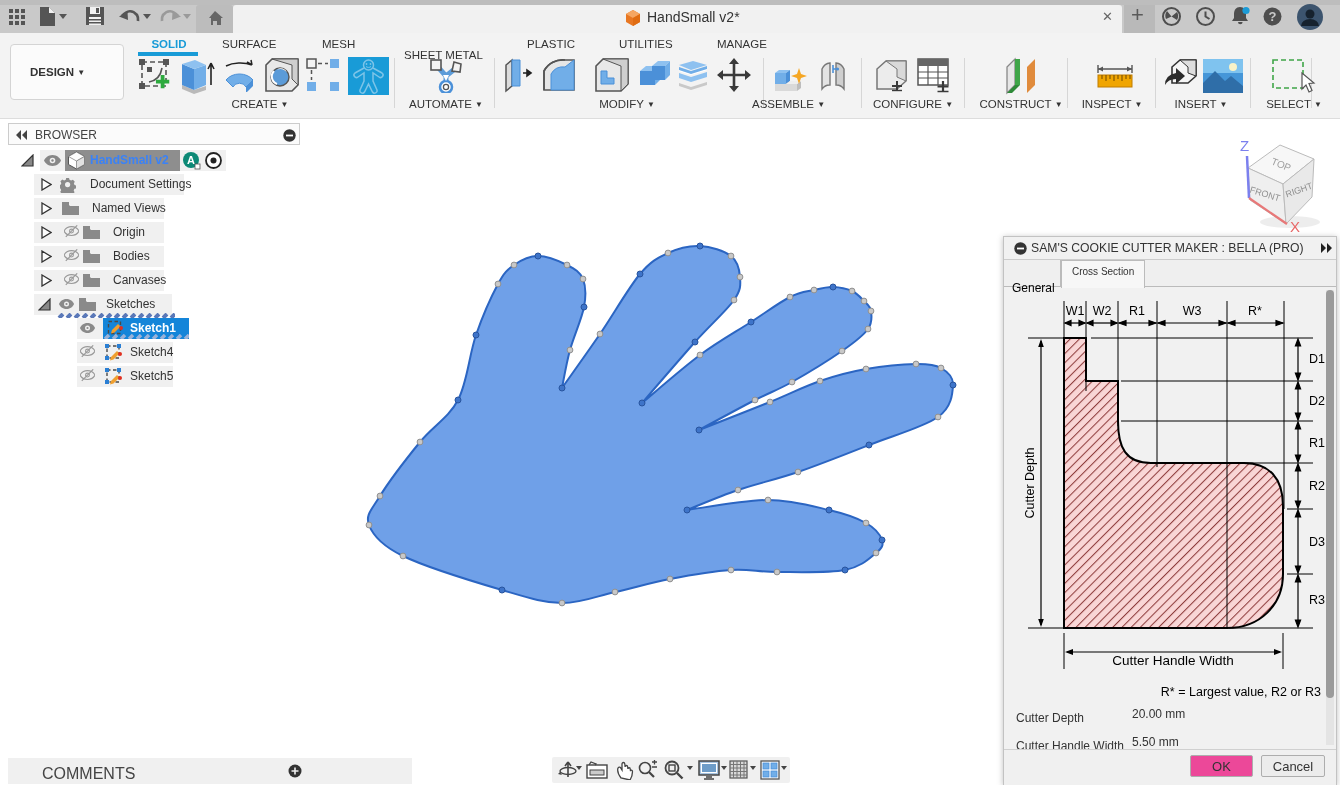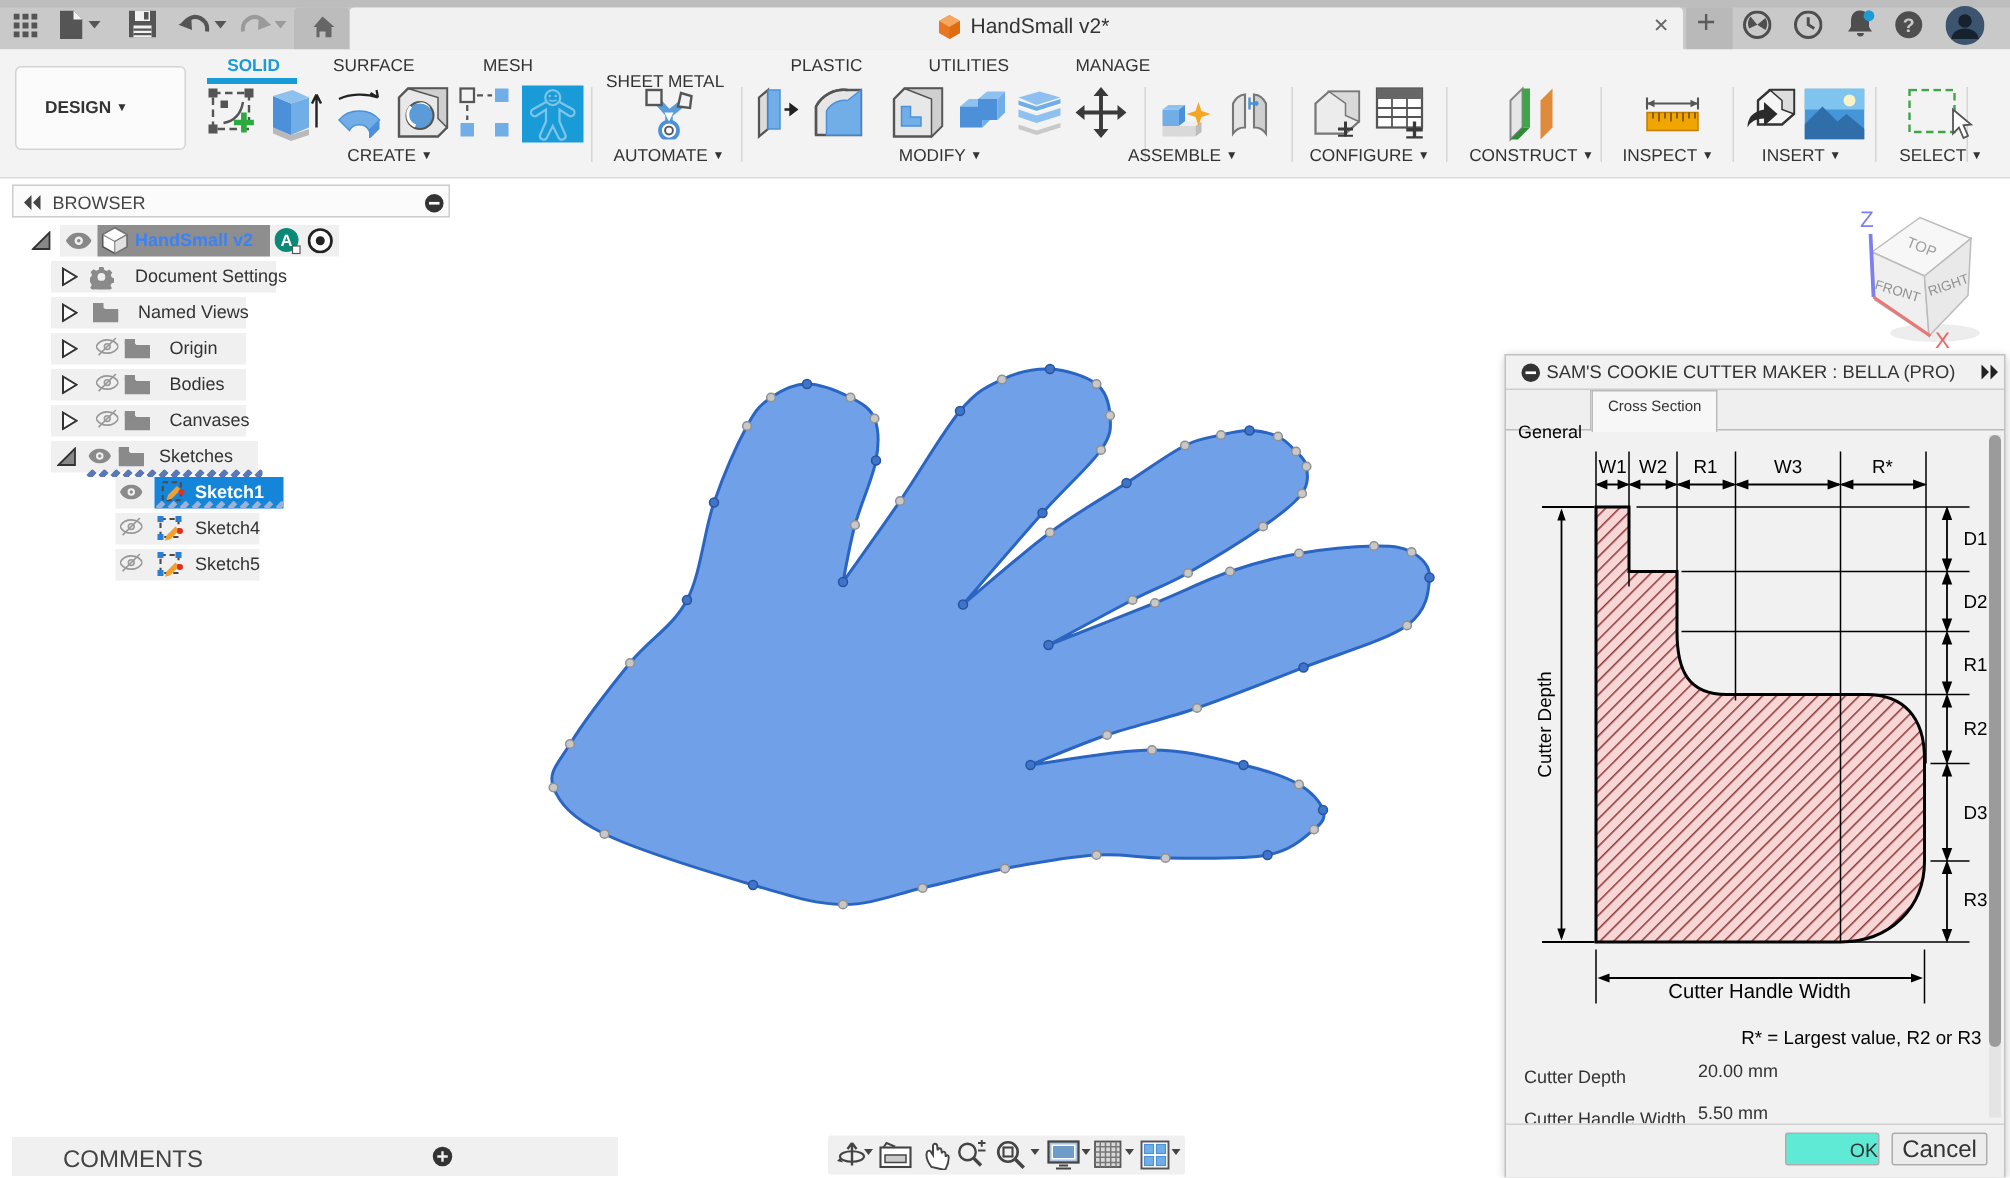--- a/index.html
+++ b/index.html
@@ -718,16 +718,16 @@
     <text x="1015" y="721" font-family="Liberation Sans" font-size="12" fill="#333">Cutter Depth</text>
     <text x="1131" y="717" font-family="Liberation Sans" font-size="12" fill="#333">20.00 mm</text>
     <text x="1015" y="749" font-family="Liberation Sans" font-size="12" fill="#333">Cutter Handle Width</text>
     <text x="1131" y="745" font-family="Liberation Sans" font-size="12" fill="#333">5.50 mm</text>
   </svg>
 
   <div class="abs" style="left:322px;top:53px;width:8px;height:455px;background:#e4e4e4"></div>
   <div class="abs" style="left:322px;top:53px;width:8px;height:408px;background:#9b9b9b;border-radius:4px"></div>
 
   <div class="abs" style="left:0;top:512px;width:332px;height:36px;background:#f0f0f0;border-top:1px solid #d0d0d0"></div>
-  <div class="abs" style="left:186px;top:518px;width:63px;height:22px;background:#5eead4;border:1px solid #adadad;border-radius:2px;text-align:right;font-size:13px;color:#333;line-height:21px">OK</div>
-  <div class="abs" style="left:257px;top:518px;width:64px;height:22px;background:#ececec;border:1px solid #adadad;border-radius:2px;text-align:center;font-size:16px;color:#333;line-height:21px">Cancel</div>
+  <div class="abs" style="left:186px;top:518px;width:63px;height:22px;background:#ec4899;border:1px solid #adadad;border-radius:2px;text-align:center;font-size:13px;color:#333;line-height:21px">OK</div>
+  <div class="abs" style="left:257px;top:518px;width:64px;height:22px;background:#ececec;border:1px solid #adadad;border-radius:2px;text-align:center;font-size:13px;color:#333;line-height:21px">Cancel</div>
 </div>
 
 </div>
 </body></html>

